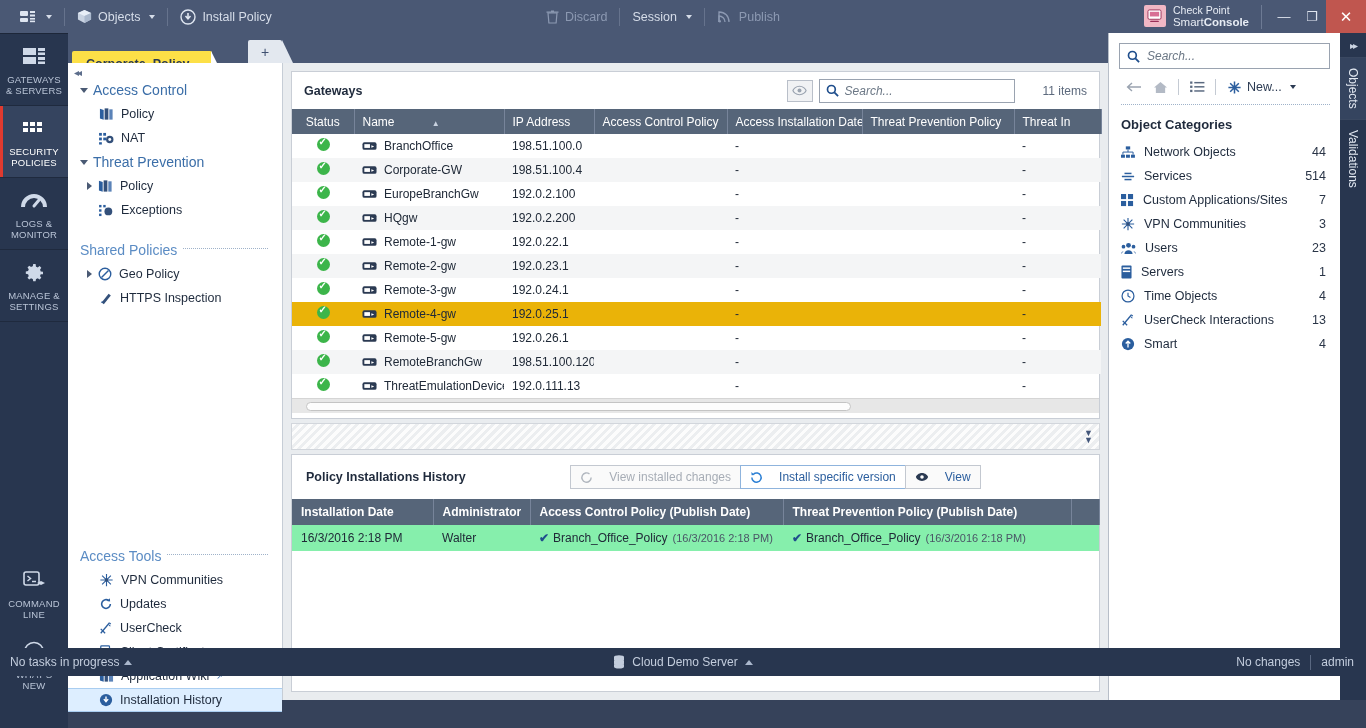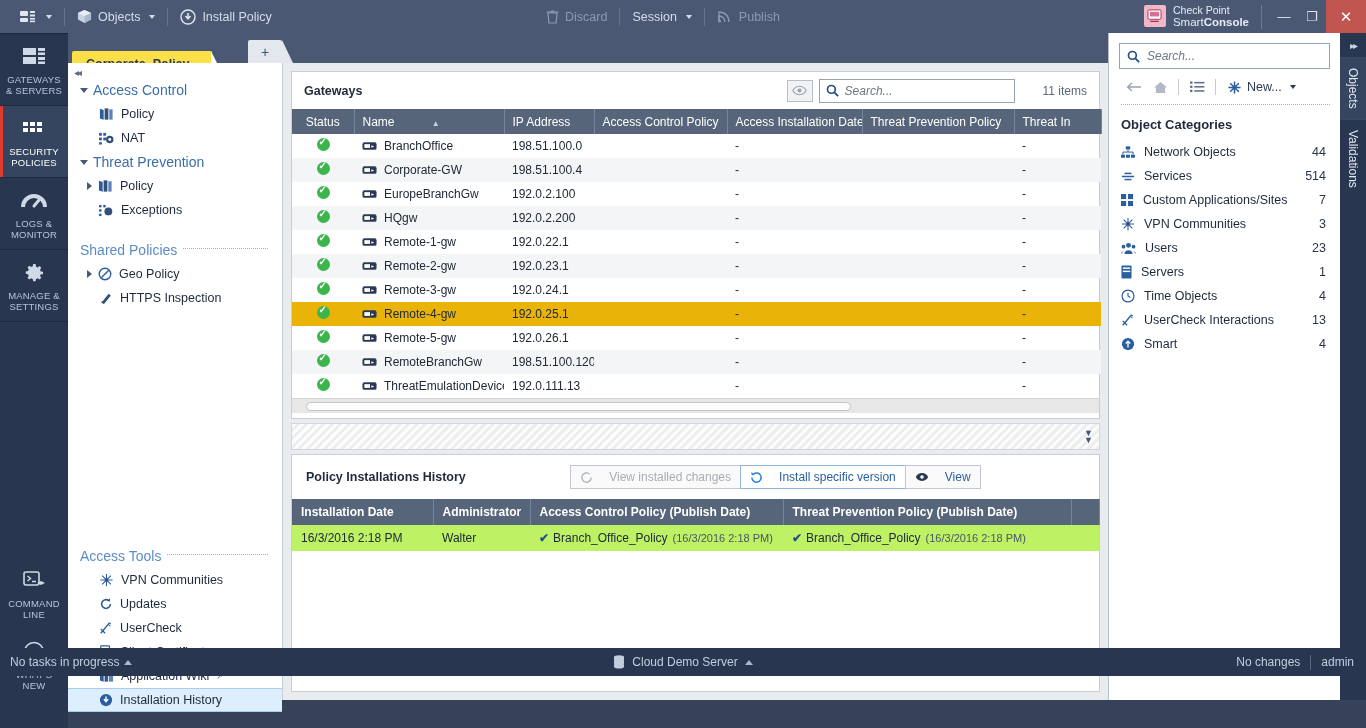--- a/index.html
+++ b/index.html
@@ -137,21 +137,21 @@
   .hist-head { height:44px; display:flex; align-items:center; padding:0 14px; gap:0; }
   .hist-title { font-size:12.5px; font-weight:bold; color:#1f2a3c; }
   .btngroup { display:flex; align-items:center; margin-left:auto; margin-right:auto; }
   .hbtn { height:24px; display:flex; align-items:center; gap:16px; padding:0 9px; font-size:12px; border:1px solid #c3c8d0; background:#fafafa; color:#2b5e9e; }
   .hbtn.disabled { color:#a7adb6; }
   .hbtn.primary { border-color:#8fb4dd; background:#fff; }
   .hbtn + .hbtn { margin-left:-1px; }
 
   table.hgrid { width:100%; border-collapse:collapse; table-layout:fixed; }
   table.hgrid th { background:#566579; color:#fff; font-size:12px; font-weight:bold; text-align:left; padding:5px 9px; height:26px; border-right:1px solid #77849a; }
-  table.hgrid td { font-size:12px; color:#202a38; padding:5px 9px; height:26px; background:#bef264; }
+  table.hgrid td { font-size:12px; color:#202a38; padding:5px 9px; height:26px; background:#86efac; }
   .chk { color:#1f4e8c; font-weight:bold; margin-right:4px; }
   .pubdate { color:#4a5566; font-size:11px; margin-left:5px; }
 
   
   .objpanel { position:absolute; left:1108px; top:33px; width:232px; height:667px; background:#ffffff; border-left:1px solid #b7bec8; }
   .obj-search { margin:10px 10px 0 10px; height:26px; border:1px solid #9aa3b0; display:flex; align-items:center; gap:7px; padding:0 7px; }
   .obj-search .ph { color:#6b7785; font-style:italic; font-size:12px; }
   .obj-toolbar { display:flex; align-items:center; gap:0; padding:7px 10px 0 12px; color:#5b6a80; }
   .tb-ic { width:26px; height:22px; display:flex; align-items:center; justify-content:center; }
   .tb-vsep { width:1px; height:16px; background:#c4cad3; margin:0 5px; }

